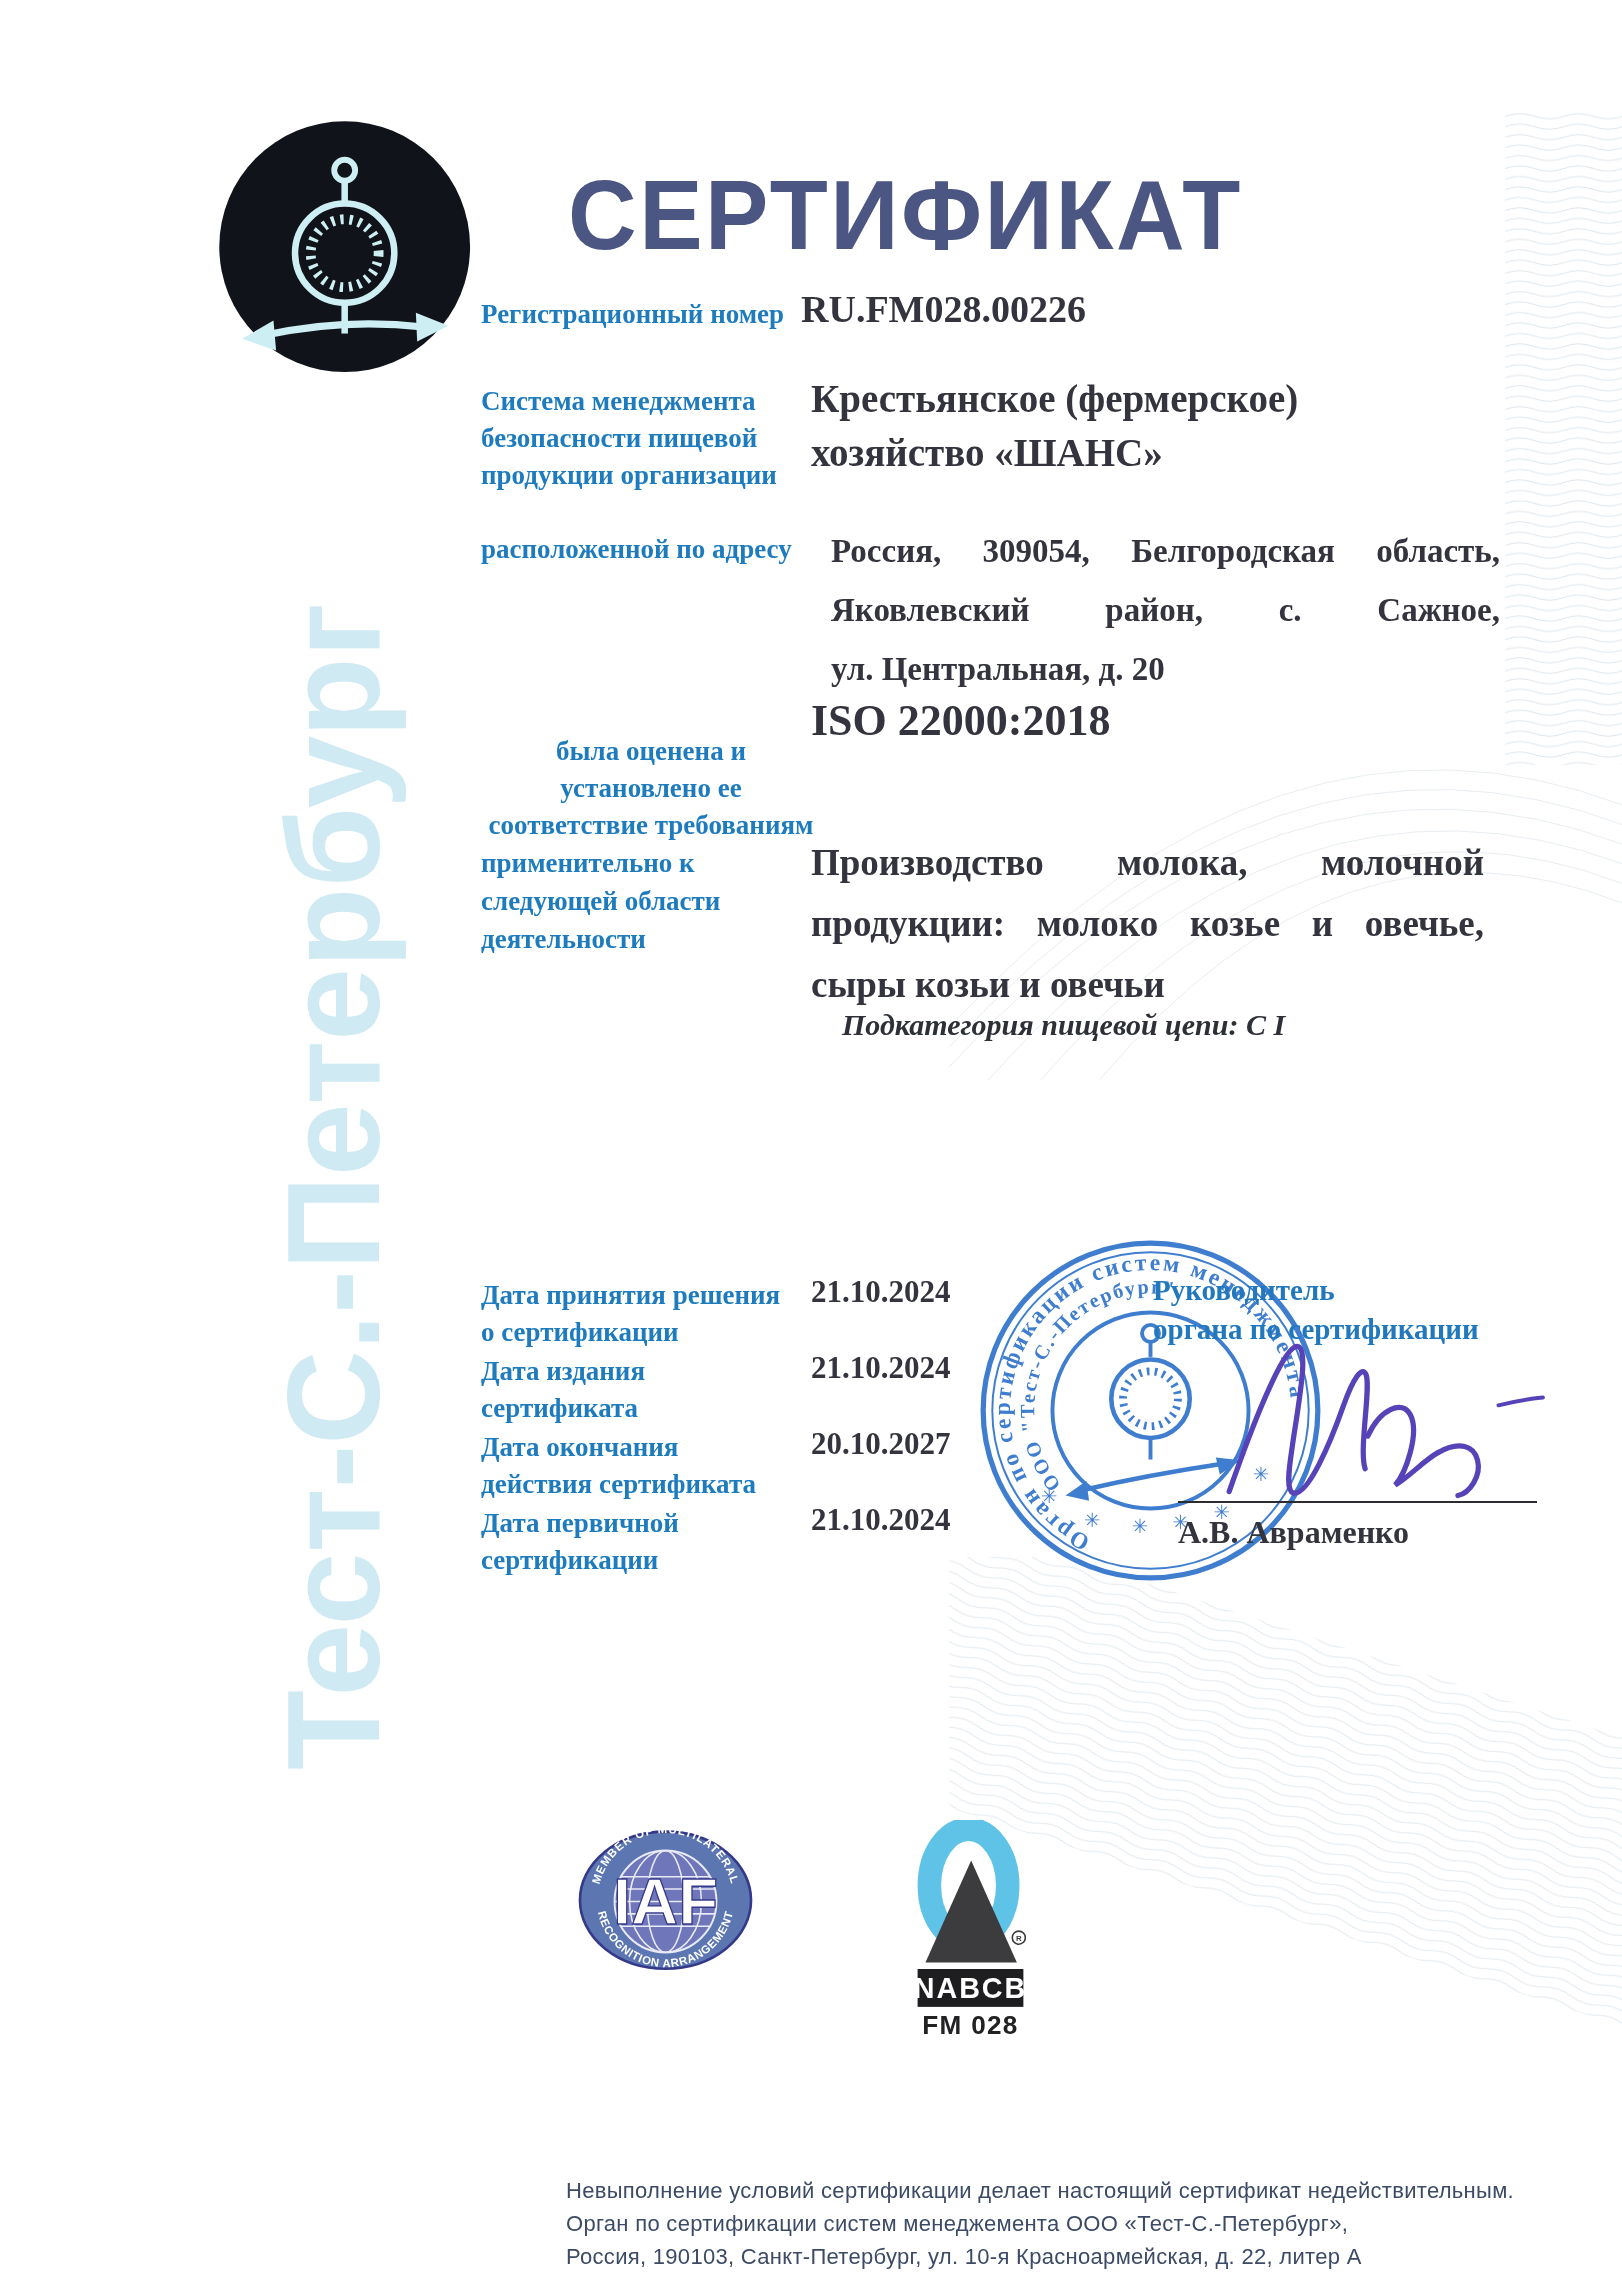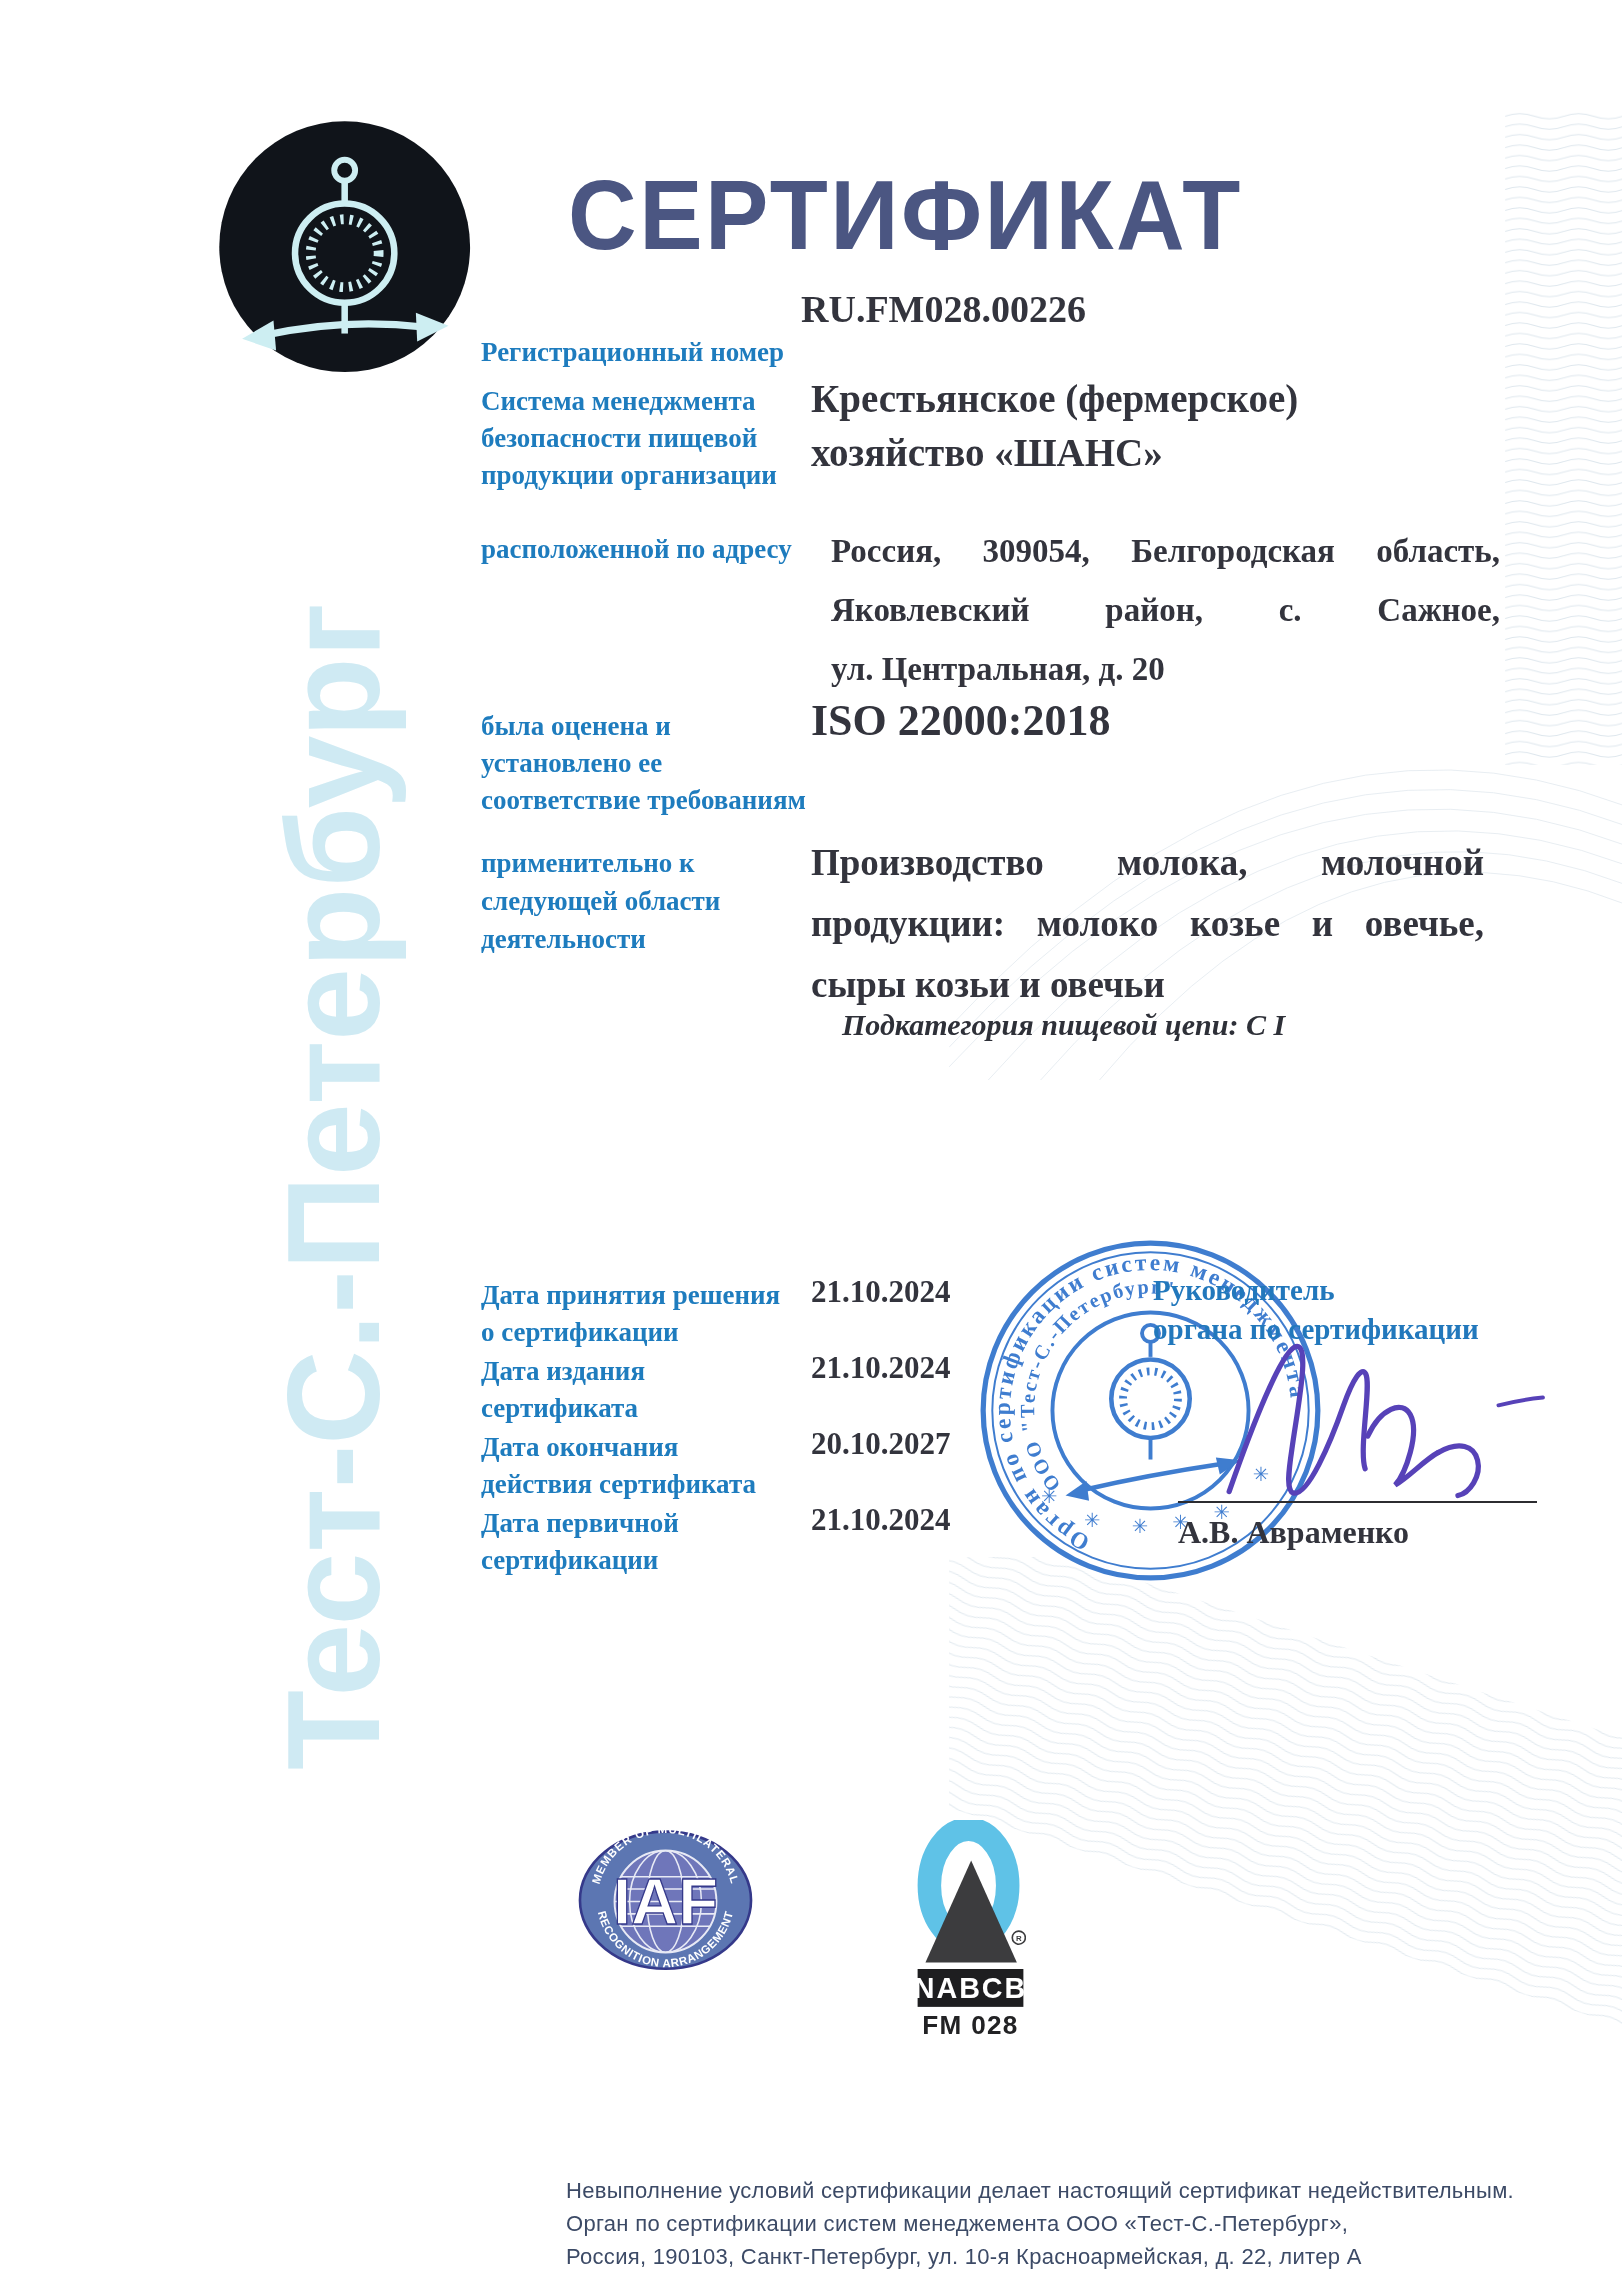--- a/index.html
+++ b/index.html
@@ -17,30 +17,30 @@
   .deco{position:absolute;z-index:0;}
 
   .title{left:568px;top:158px;font-size:99px;font-weight:bold;color:#4b5682;
          letter-spacing:2.6px;transform:scaleX(.96);transform-origin:left;}
 
   .lab{color:#1e7cbe;font-family:"Liberation Serif",serif;font-weight:bold;
        font-size:27px;line-height:37px;}
   .val{color:#33343d;font-family:"Liberation Serif",serif;font-weight:bold;}
   .jl{text-align:justify;text-align-last:justify;}
 
-  .reg-label{left:481px;top:296px;width:327px;margin-top:38px;}
+  .reg-label{left:481px;top:296px;width:327px;}
   .reg-value{left:801px;top:287px;font-size:38px;}
 
   .sys-label{left:481px;top:383px;width:340px;}
   .sys-value{left:811px;top:372px;width:681px;font-size:39px;line-height:54px;}
 
   .addr-label{left:481px;top:531px;width:340px;}
   .addr-value{left:831px;top:522px;width:669px;font-size:33px;line-height:59px;}
 
-  .std-label{left:481px;top:708px;width:340px;}
+  .std-label{left:481px;top:733px;width:340px;text-align:center;}
   .std-value{left:811px;top:695px;font-size:44px;}
 
   .scope-label{left:481px;top:844px;width:340px;line-height:38px;}
   .scope-value{left:811px;top:832px;width:673px;font-size:37px;line-height:61px;}
   .subcat{left:842px;top:1008px;font-size:30px;font-style:italic;color:#2e3038;}
 
   .drow .dl{position:absolute;left:481px;width:340px;}
   .drow .dv{position:absolute;left:811px;font-size:31px;}
   .r1{top:1277px;} .r2{top:1353px;} .r3{top:1429px;} .r4{top:1505px;}
   .drow .dl{top:0;} .drow .dv{top:-2.6px;}

